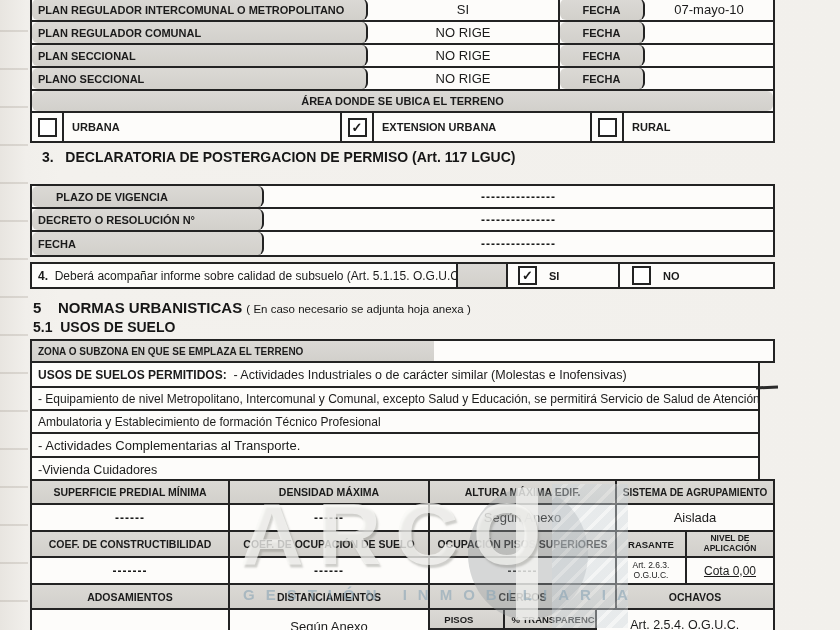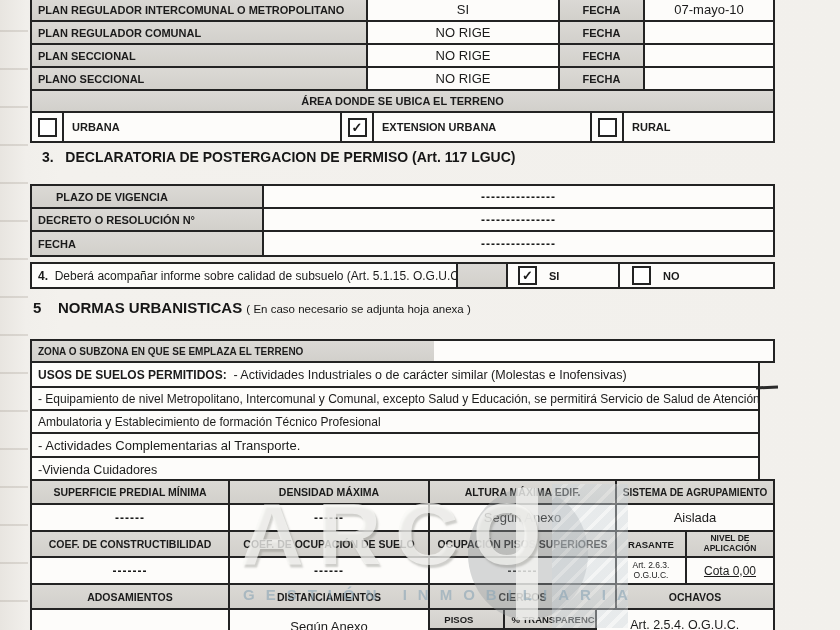--- a/index.html
+++ b/index.html
@@ -7,21 +7,21 @@
         background:linear-gradient(90deg,#e8e5e0 0px,#f1efeb 26px,#f3f1ed 60px,#f2f0ec 100%);
         font-family:"Liberation Sans",sans-serif;color:#1b1b1b;}
   .left-margin{position:absolute;left:0;top:0;width:28px;height:100%;
         background:repeating-linear-gradient(to bottom,rgba(0,0,0,0) 0 30px,rgba(140,130,118,0.22) 30px 32px,rgba(0,0,0,0) 32px 38px);}
   .tbl{position:absolute;border:2px solid #232323;box-sizing:border-box;background:#fdfcfa;}
   .trow{display:flex;border-bottom:2px solid #232323;box-sizing:border-box;}
   .trow:last-child{border-bottom:none;}
   .cell{box-sizing:border-box;border-right:2px solid #232323;display:flex;align-items:center;padding:0 6px;overflow:hidden;white-space:nowrap;}
   .cell:last-child{border-right:none;}
   .gray{background:linear-gradient(#dbd9d5,#d2d0cb);}
-  .lbl{font-weight:bold;font-size:11px;}
+  .lbl{font-weight:bold;font-size:11px;border-radius:6px;}
   .lbl-sm{font-weight:bold;font-size:10px;}
   .vcenter{justify-content:center;}
   .val{font-size:13px;justify-content:center;}
   .dashes{font-weight:bold;font-size:12px;letter-spacing:1px;justify-content:center;}
   .cb{width:15px;height:15px;border:2px solid #232323;background:#fff;display:flex;align-items:center;justify-content:center;
       font-size:13px;font-weight:bold;line-height:1;flex:0 0 auto;}
   .cbwrap{width:30px;align-self:stretch;border-right:2px solid #232323;display:flex;align-items:center;justify-content:center;flex:0 0 auto;}
   .cb-label{font-weight:bold;font-size:11px;padding-left:8px;}
   .heading{position:absolute;font-weight:bold;color:#161616;}
   .hdr-cell{font-weight:bold;font-size:10.5px;justify-content:center;text-align:center;}
@@ -131,20 +131,24 @@
         <span class="cb-label" style="padding-left:12px;">NO</span>
       </div>
     </div>
   </div>
 
   <div class="heading" style="left:33px;top:299px;font-size:15px;">
     <span>5</span>&nbsp;&nbsp;&nbsp;
     <span>NORMAS URBANISTICAS</span>
     <span style="font-weight:normal;font-size:11.5px;">( En caso necesario se adjunta hoja anexa )</span>
   </div>
+  <div class="heading" style="left:33px;top:319px;font-size:14px;">
+    <span>5.1</span>&nbsp;
+    <span>USOS DE SUELO</span>
+  </div>
 
   <div class="tbl" style="left:30px;top:339px;width:745px;height:24px;">
     <div class="trow" style="height:100%;">
       <div class="cell gray lbl-sm" style="width:402px;">ZONA O SUBZONA EN QUE SE EMPLAZA EL TERRENO</div>
     </div>
   </div>
 
   <div class="tbl" style="left:30px;top:361px;width:730px;">
     <div class="trow" style="height:25px;">
       <div class="cell" style="flex:1;font-size:12px;">

